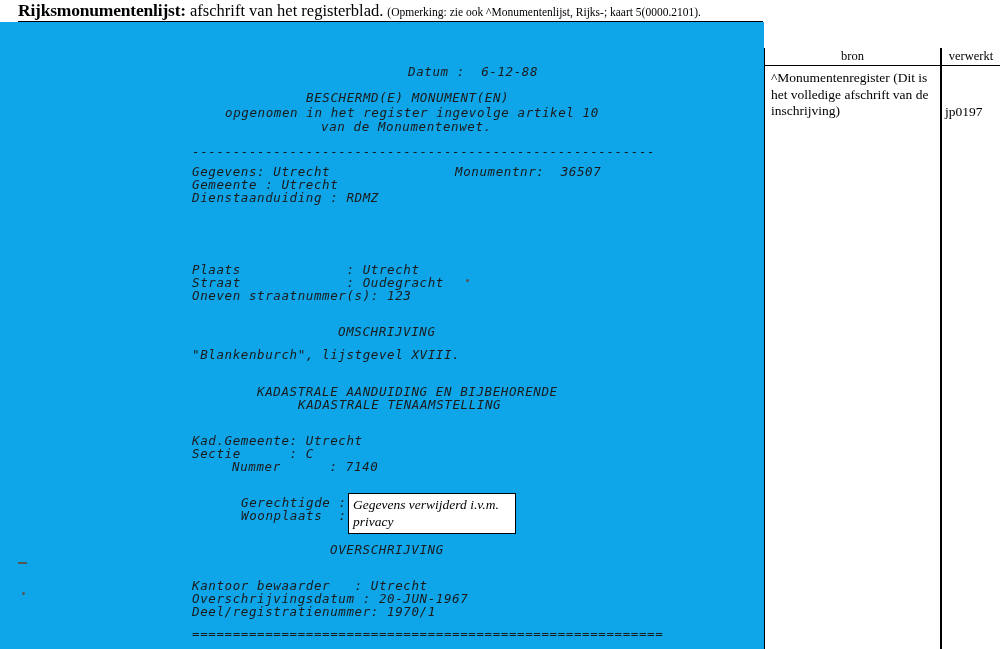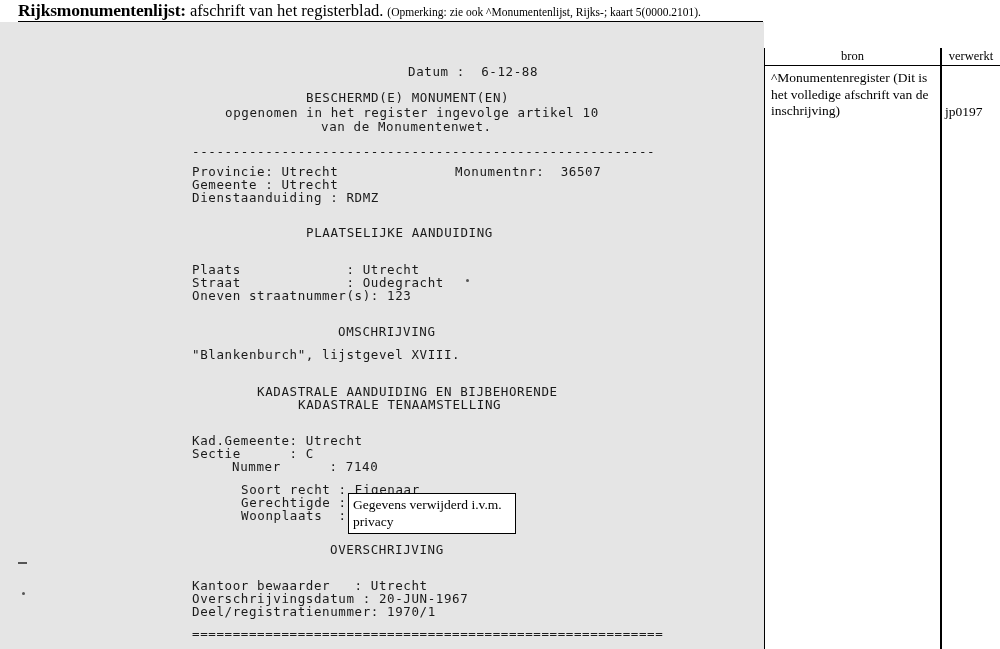--- a/index.html
+++ b/index.html
@@ -100,21 +100,22 @@
     font-size: 13.5px;
   }
 
   
   #page {
     position: absolute;
     left: 0;
     top: 22px;
     width: 764px;
     height: 627px;
-    background: #e5e5e5;
+    background: #0ea5e9;
+    font-style: italic;
   }
   .tw {
     position: absolute;
     font-family: "DejaVu Sans Mono", monospace;
     font-size: 12.5px;
     letter-spacing: 0.6px;
     white-space: pre;
     color: #1a1a1a;
   }
 
@@ -168,42 +169,40 @@
 <div id="page">
 
   <div class="tw" style="left:408px; top:42px;">Datum :  6-12-88</div>
 
   <div class="tw" style="left:306px; top:68px;">BESCHERMD(E) MONUMENT(EN)</div>
   <div class="tw" style="left:225px; top:83px;">opgenomen in het register ingevolge artikel 10</div>
   <div class="tw" style="left:321px; top:97px;">van de Monumentenwet.</div>
 
   <div class="tw" style="left:192px; top:122px;">---------------------------------------------------------</div>
 
-  <div class="tw" style="left:192px; top:142px;">Provincie: Utrecht</div>
+  <div class="tw" style="left:192px; top:142px;">Gegevens: Utrecht</div>
   <div class="tw" style="left:455px; top:142px;">Monumentnr:  36507</div>
   <div class="tw" style="left:192px; top:155px;">Gemeente : Utrecht</div>
   <div class="tw" style="left:192px; top:168px;">Dienstaanduiding : RDMZ</div>
 
-  <div class="tw" style="left:306px; top:203px;">PLAATSELIJKE AANDUIDING</div>
 
   <div class="tw" style="left:192px; top:240px;">Plaats             : Utrecht</div>
   <div class="tw" style="left:192px; top:253px;">Straat             : Oudegracht</div>
   <div class="tw" style="left:192px; top:266px;">Oneven straatnummer(s): 123</div>
 
   <div class="tw" style="left:338px; top:302px;">OMSCHRIJVING</div>
   <div class="tw" style="left:192px; top:325px;">"Blankenburch", lijstgevel XVIII.</div>
 
   <div class="tw" style="left:257px; top:362px;">KADASTRALE AANDUIDING EN BIJBEHORENDE</div>
   <div class="tw" style="left:298px; top:375px;">KADASTRALE TENAAMSTELLING</div>
 
   <div class="tw" style="left:192px; top:411px;">Kad.Gemeente: Utrecht</div>
   <div class="tw" style="left:192px; top:424px;">Sectie      : C</div>
   <div class="tw" style="left:192px; top:437px;padding-left:40px;">Nummer      : 7140</div>
 
-  <div class="tw" style="left:241px; top:460px;">Soort recht : Eigenaar</div>
   <div class="tw" style="left:241px; top:473px;">Gerechtigde :</div>
   <div class="tw" style="left:241px; top:486px;">Woonplaats  :</div>
 
   <div id="redaction-box">
     <div id="redaction-text">Gegevens verwijderd i.v.m. privacy</div>
   </div>
 
   <div class="tw" style="left:330px; top:520px;">OVERSCHRIJVING</div>
 
   <div class="tw" style="left:192px; top:556px;">Kantoor bewaarder   : Utrecht</div>

